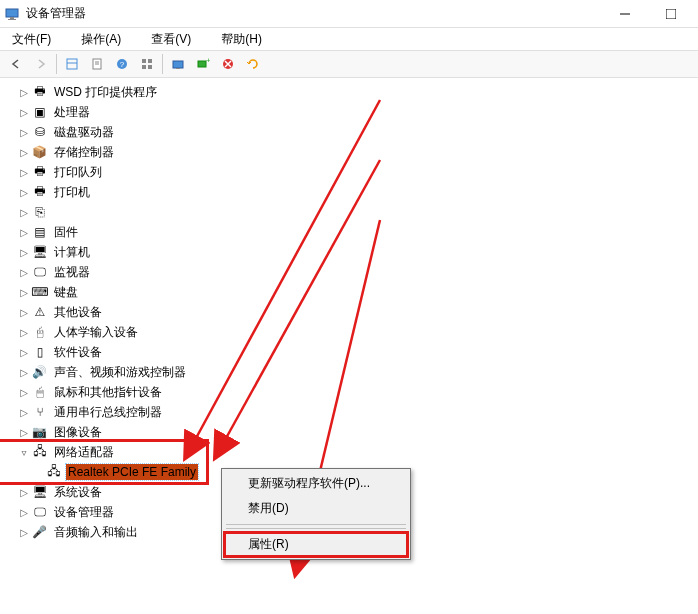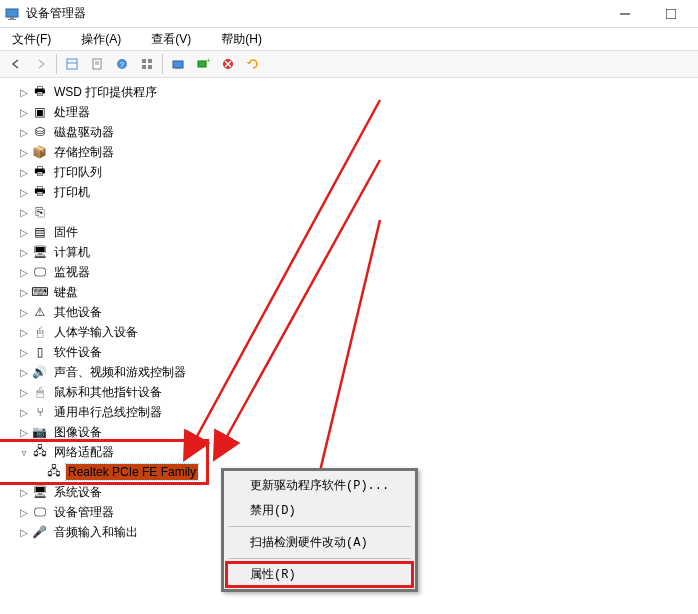--- a/index.html
+++ b/index.html
@@ -15,21 +15,21 @@
 .tool-btn { width: 24px; height: 24px; display: flex; align-items: center; justify-content: center; border: 1px solid transparent; }
 .tool-sep { width: 1px; height: 20px; background: #ccc; margin: 0 2px; }
 .tree-area { padding: 4px 0; overflow: auto; height: 500px; }
 .tree-node { display: flex; align-items: center; height: 20px; padding-left: 16px; white-space: nowrap; }
 .tree-node.child { padding-left: 46px; }
 .expander { width: 16px; display: inline-flex; align-items: center; justify-content: center; color: #666; font-size: 10px; }
 .node-icon { width: 16px; height: 16px; margin-right: 4px; display: inline-flex; align-items: center; justify-content: center; }
 .node-label { padding: 1px 2px; }
 .selected .node-label { background: #c2410c; outline: 1px dotted #99d1ff; }
 .red-box { outline: 3px solid #e21b1b; }
-.context-menu { position: absolute; background: #f0f0f0; border: 3px solid #737373; box-shadow: 2px 2px 4px rgba(0,0,0,0.3); padding: 2px; min-width: 190px; z-index: 10; font-family: Liberation Mono, monospace; }
+.context-menu { position: absolute; background: #f0f0f0; border: 1px solid #737373; box-shadow: 2px 2px 4px rgba(0,0,0,0.3); padding: 2px; min-width: 190px; z-index: 10; }
 .ctx-item { padding: 4px 24px; cursor: default; }
 .ctx-sep { height: 1px; background: #c0c0c0; margin: 3px 2px; }
 .arrows-svg { position: absolute; pointer-events: none; z-index: 5; }
 .ctx-item.boxed { outline: 3px solid #e21b1b; outline-offset: -2px; }
 </style>
 </head>
 <body>
 
 <div class="titlebar">
   <span class="titlebar-icon">
@@ -245,21 +245,20 @@
       <span class="expander">▷</span>
       <span class="node-icon">🎤</span>
       <span class="node-label">音频输入和输出</span>
     </div>
 </div>
 
 <div class="context-menu" style="left:221px; top:468px;">
   <div class="ctx-item">更新驱动程序软件(P)...</div>
   <div class="ctx-item">禁用(D)</div>
   <div class="ctx-sep"></div>
-  <div class="ctx-item">扫描检测硬件改动(A)</div>
   <div class="ctx-sep"></div>
   <div class="ctx-item boxed">属性(R)</div>
 </div>
 
 <svg class="arrows-svg" style="left:0; top:0;" width="698" height="614">
   <defs>
       <marker id="ah" markerWidth="12" markerHeight="12" refX="2" refY="6" orient="auto">
         <path d="M0 0 L12 6 L0 12 Z" fill="#e21b1b"></path>
       </marker>
     </defs>

